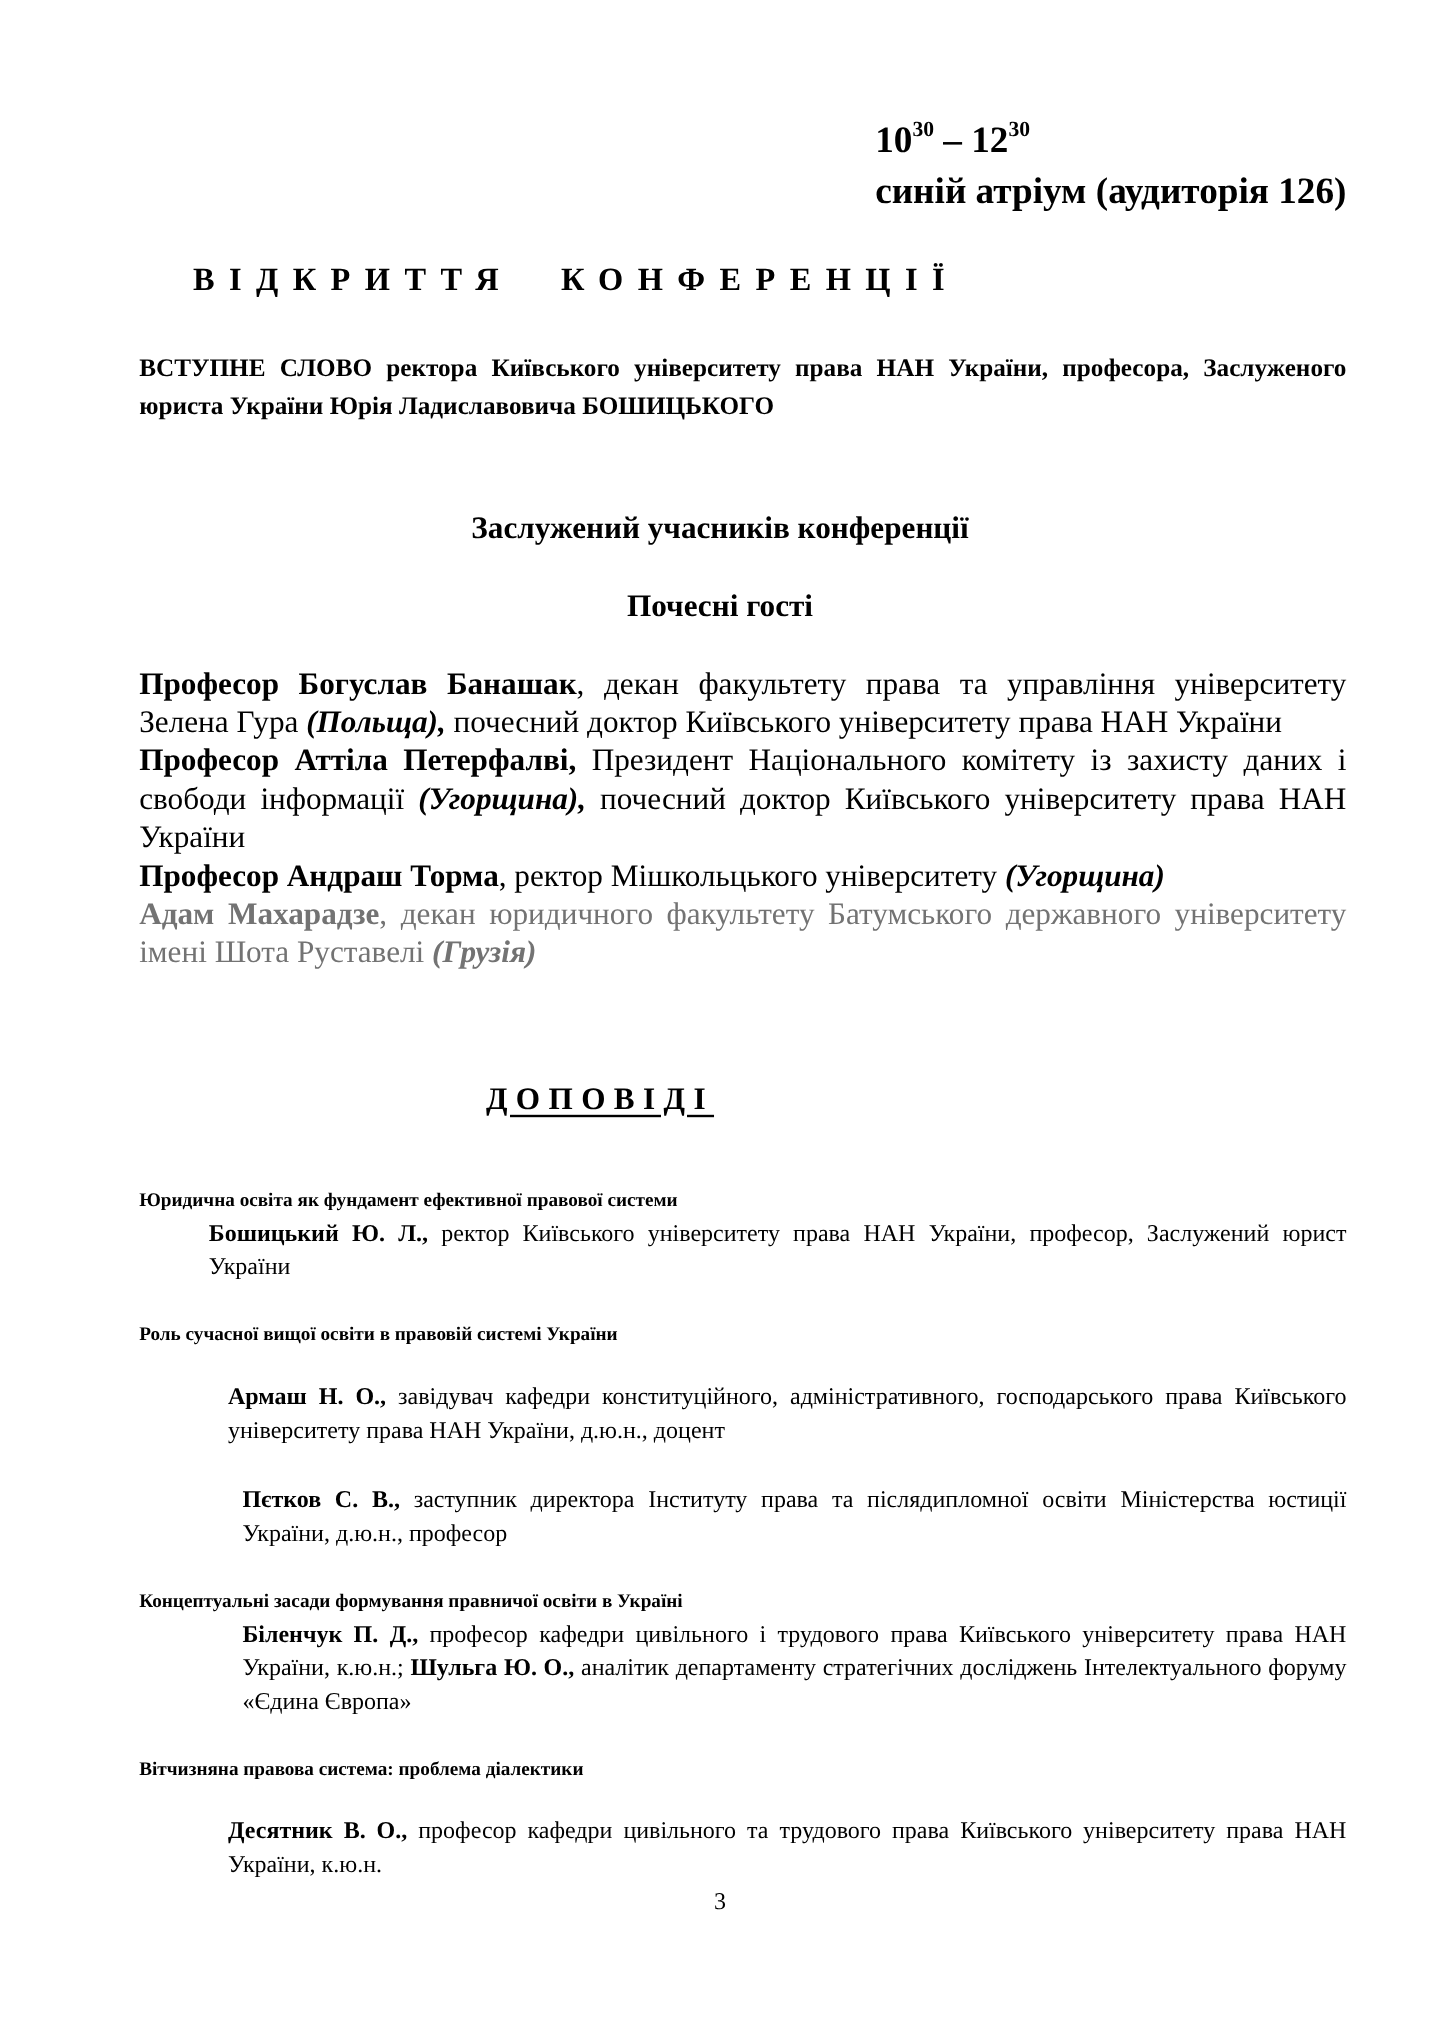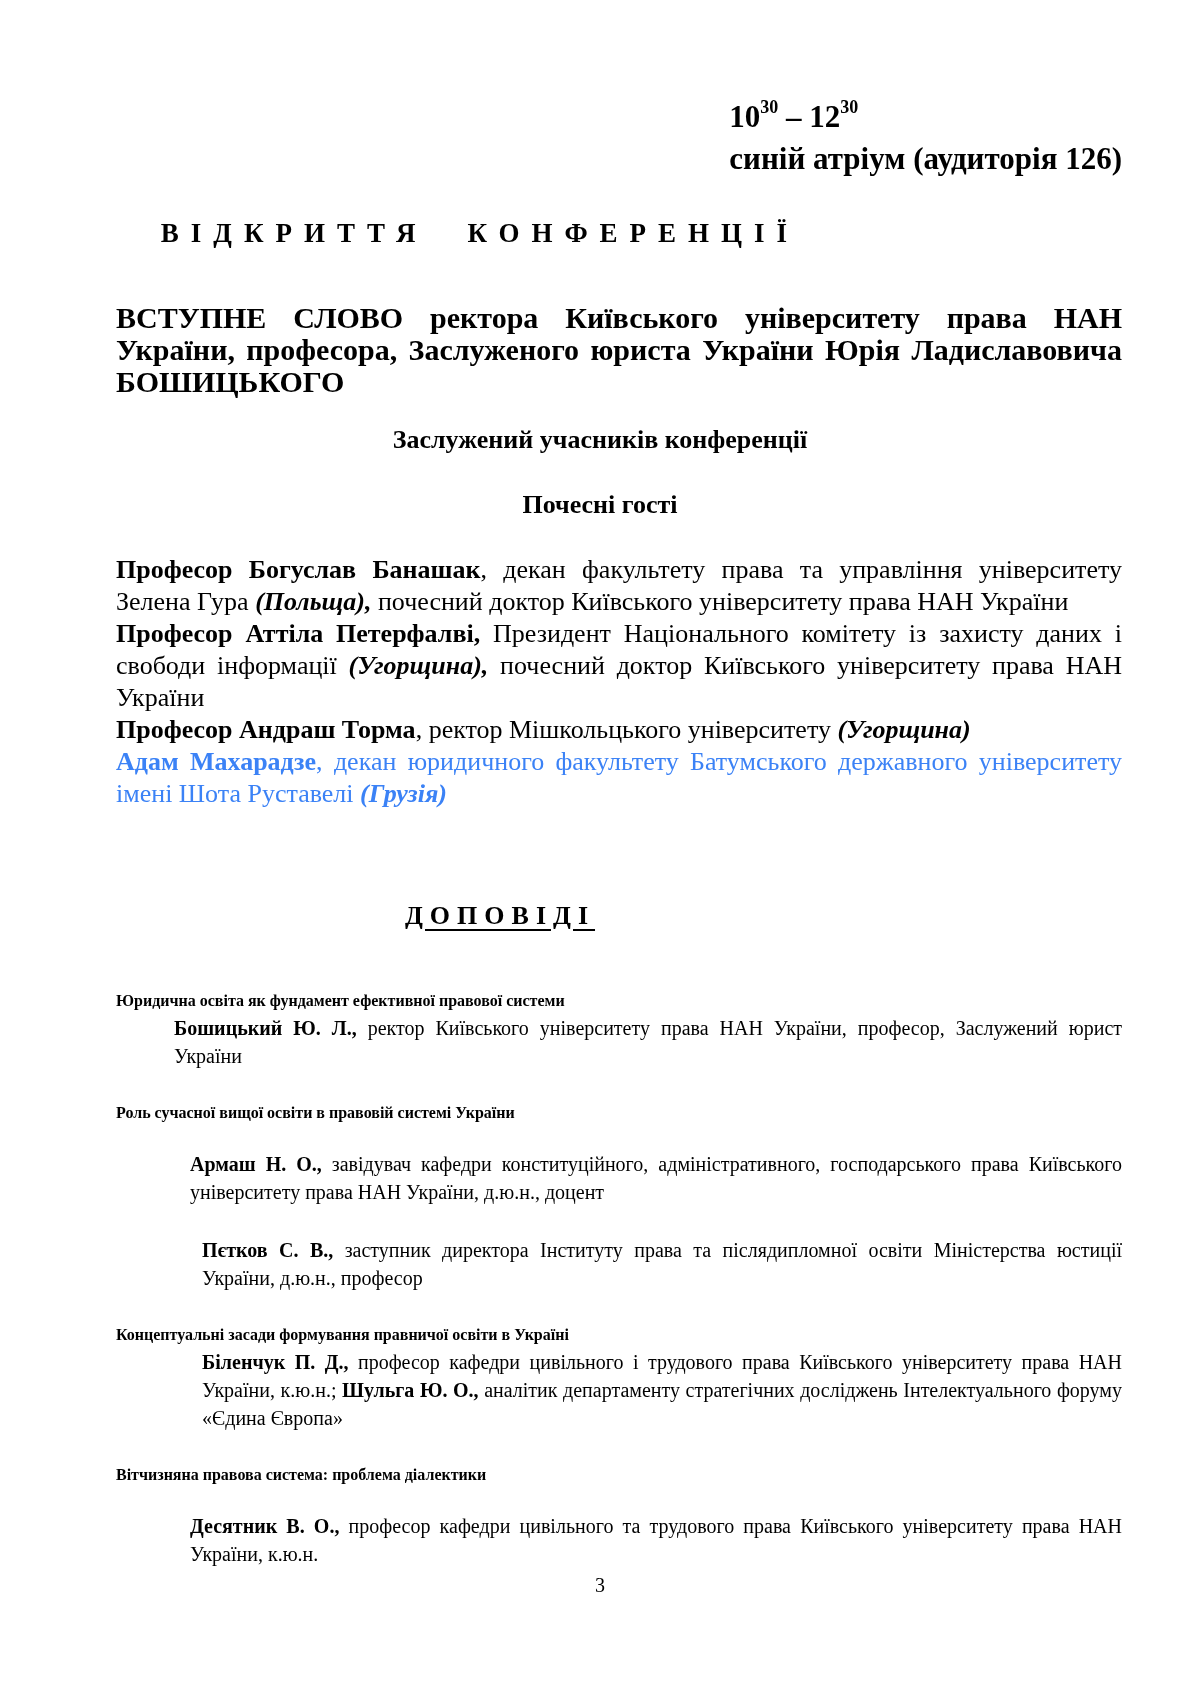--- a/index.html
+++ b/index.html
@@ -17,21 +17,21 @@
   .time-block sup { font-size: 18px; vertical-align: 14px; line-height: 0; }
 
   .opening-title {
     position: absolute; left: 0; width: 960px; top: 218px; text-align: center;
     font-size: 27px; font-weight: bold; letter-spacing: 12px;
   }
   .opening-title .gap { display: inline-block; width: 40px; }
 
   .intro {
     position: absolute; left: 116px; width: 1006px; top: 290px;
-    font-size: 30px; font-weight: bold; line-height: 32px; text-align: justify; margin-top: 12px;
+    font-size: 21px; font-weight: bold; line-height: 32px; text-align: justify;
   }
 
   .centered-heading {
     position: absolute; left: 0; width: 1200px; text-align: center;
     font-size: 26px; font-weight: bold;
   }
   .greeting { top: 425px; }
   .guests-heading { top: 490px; }
 
   .guests {
@@ -83,21 +83,21 @@
 
   <div class="intro">ВСТУПНЕ СЛОВО ректора Київського університету права НАН України, професора, Заслуженого юриста України Юрія Ладиславовича БОШИЦЬКОГО</div>
 
   <div class="centered-heading greeting">Заслужений учасників конференції</div>
   <div class="centered-heading guests-heading">Почесні гості</div>
 
   <div class="guests">
     <p class="guest"><b>Професор Богуслав Банашак</b><span>, декан факультету права та управління університету Зелена Гура </span><i>(Польща),</i><span> почесний доктор Київського університету права НАН України</span></p>
     <p class="guest"><b>Професор Аттіла Петерфалві,</b><span> Президент Національного комітету із захисту даних і свободи інформації </span><i>(Угорщина),</i><span> почесний доктор Київського університету права НАН України</span></p>
     <p class="guest"><b>Професор Андраш Торма</b><span>, ректор Мішкольцького університету </span><i>(Угорщина)</i><span></span></p>
-    <p class="guest green" style="color: #3b82f6;"><b>Адам Махарадзе</b><span>, декан юридичного факультету Батумського державного університету імені Шота Руставелі </span><i>(Грузія)</i><span></span></p>
+    <p class="guest green" style="color: #737373;"><b>Адам Махарадзе</b><span>, декан юридичного факультету Батумського державного університету імені Шота Руставелі </span><i>(Грузія)</i><span></span></p>
   </div>
 
   <div class="reports-title">ДОПОВІДІ</div>
 
   <div class="reports">
     <div class="report">
       <p class="report-title">Юридична освіта як фундамент ефективної правової системи</p>
       <p class="report-body indent-1"><b>Бошицький Ю. Л.,</b><span> ректор Київського університету права НАН України, професор, Заслужений юрист України</span></p>
     </div>
     <div class="report">

